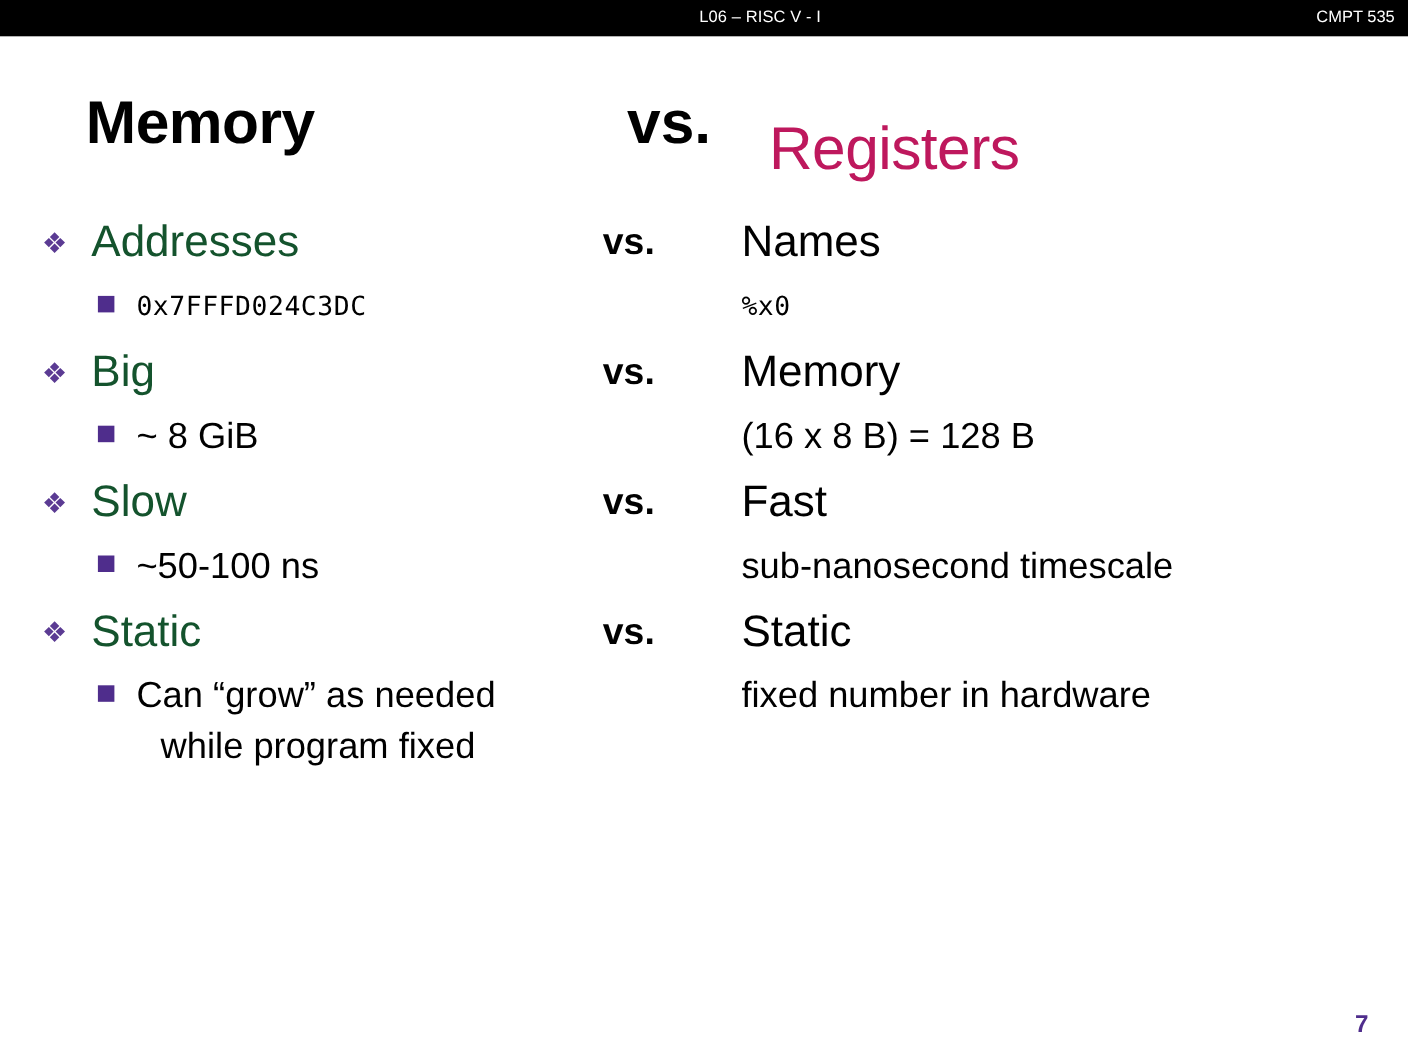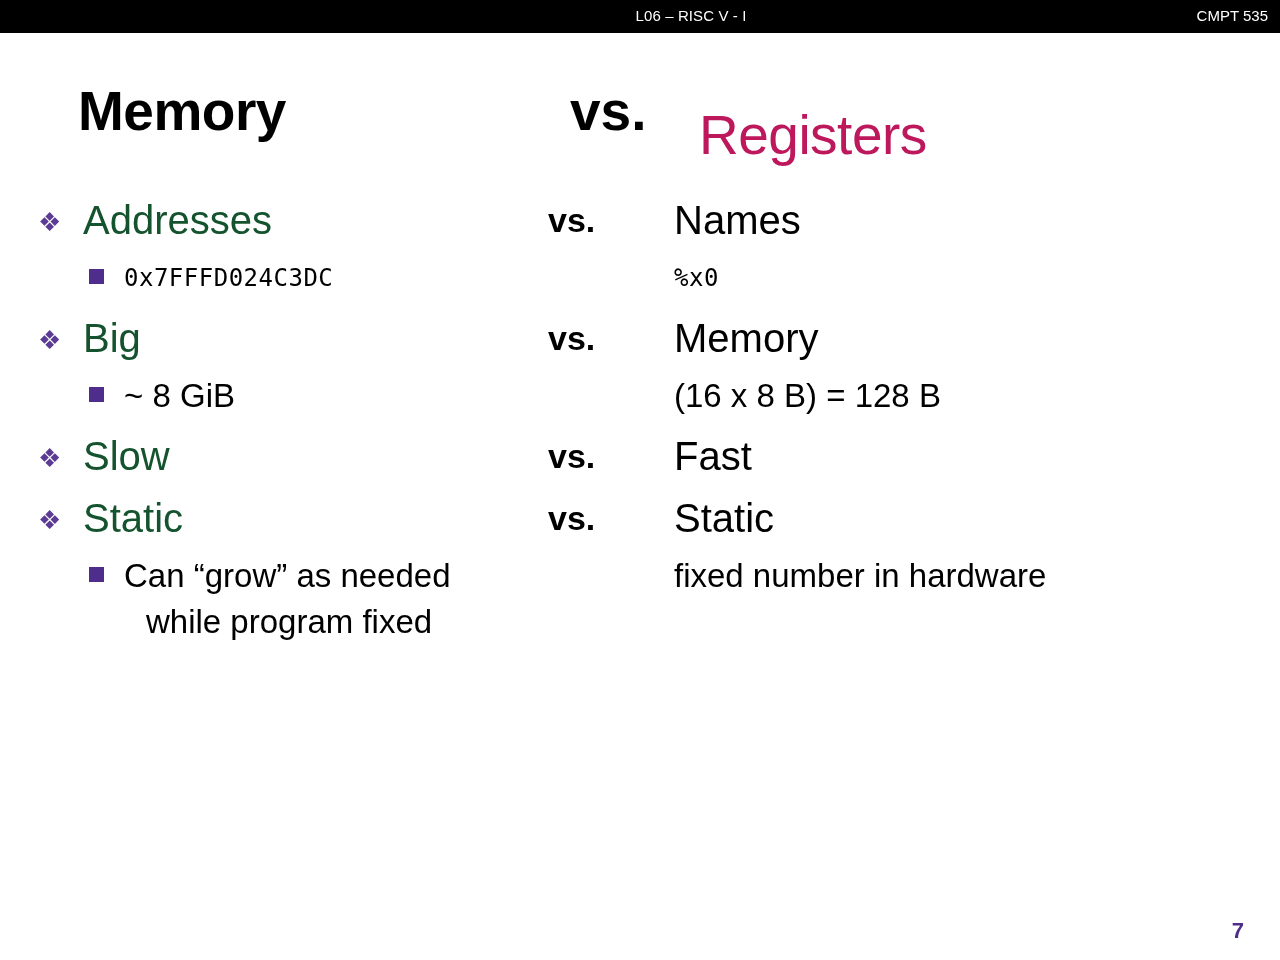--- a/index.html
+++ b/index.html
@@ -247,20 +247,25 @@
       </div>
     </div>
 
     <div class="group">
       <div class="lvl1">
         <span class="bullet">❖</span>
         <span class="left-text">Slow</span>
         <span class="vs">vs.</span>
         <span class="right-text">Fast</span>
       </div>
+      <div class="lvl2">
+        <span class="bullet"></span>
+        <span class="left-text">~50-100 ns</span>
+        <span class="right-text">sub-nanosecond timescale</span>
+      </div>
     </div>
 
     <div class="group">
       <div class="lvl1">
         <span class="bullet">❖</span>
         <span class="left-text">Static</span>
         <span class="vs">vs.</span>
         <span class="right-text">Static</span>
       </div>
       <div class="lvl2">

